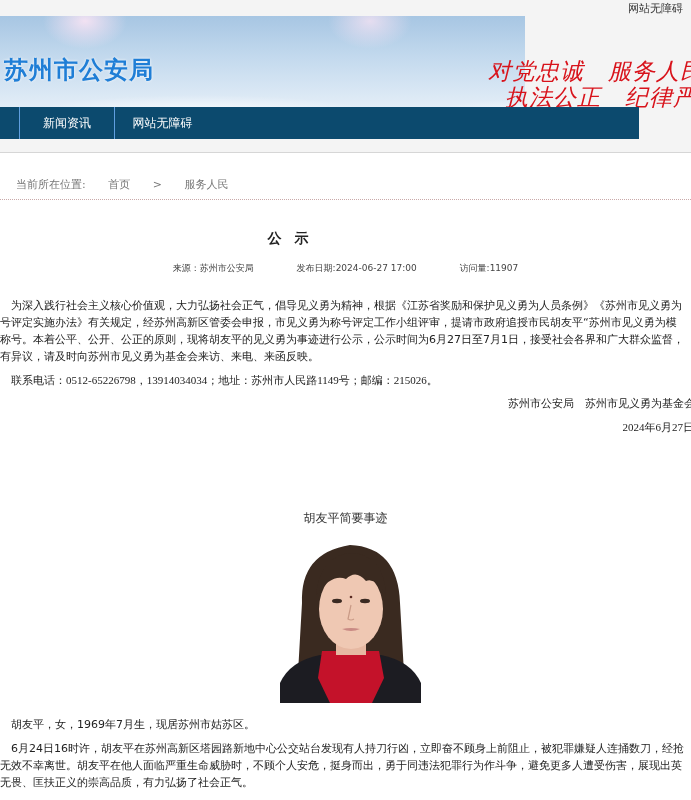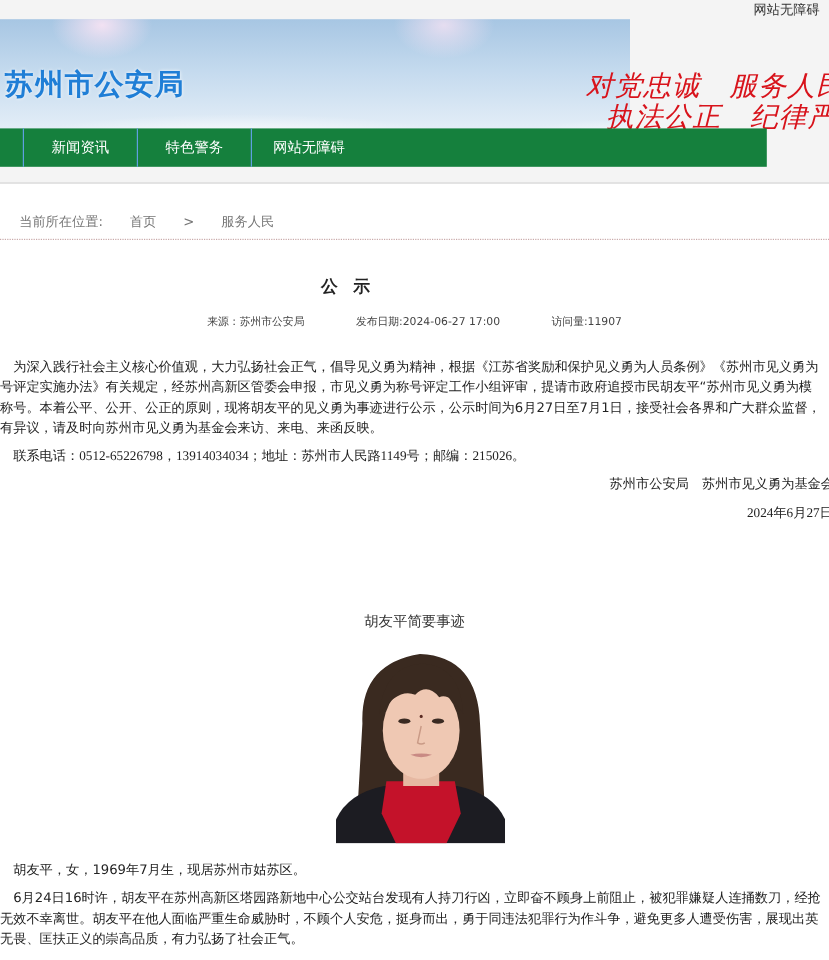--- a/index.html
+++ b/index.html
@@ -29,21 +29,21 @@
   }
   .slogan.l1 { left: 488px; top: 40px; }
   .slogan.l2 { left: 505px; top: 66px; }
 
   .accessibility {
     position: absolute; left: 628px; top: 1px; font-size: 11px; color: #333; white-space: nowrap;
   }
 
   .nav {
     position: absolute; left: 0; top: 107px; width: 639px; height: 32px;
-    background: #15803d; display: flex; align-items: stretch;
+    background: #0c4a6e; display: flex; align-items: stretch;
   }
   .nav .sep-first { width: 20px; border-right: 1px solid #5f9fe0; }
   .nav .item {
     width: 95px; border-right: 1px solid #5f9fe0; color: #fff; font-size: 12px;
     display: flex; align-items: center; justify-content: center; cursor: pointer;
   }
   .nav .item.last { border-right: none; }
 
   .breadcrumb {
     position: absolute; left: 0; top: 177px; font-size: 11px; color: #777; white-space: nowrap;
@@ -86,21 +86,20 @@
   <div class="logo-text">苏州市公安局</div>
   <div class="slogan l1">对党忠诚　服务人民</div>
   <div class="slogan l2">执法公正　纪律严明</div>
 </div>
 
 <a class="accessibility">网站无障碍</a>
 
 <nav class="nav">
   <div class="sep-first"></div>
   <div class="item">新闻资讯</div>
-  <div class="item">特色警务</div>
   <div class="item last">网站无障碍</div>
 </nav>
 
 <div class="breadcrumb">
   <span>当前所在位置:</span>
   <span class="link">首页</span>
   <span>&gt;</span>
   <span class="link">服务人民</span>
 </div>
 <div class="dotline"></div>

